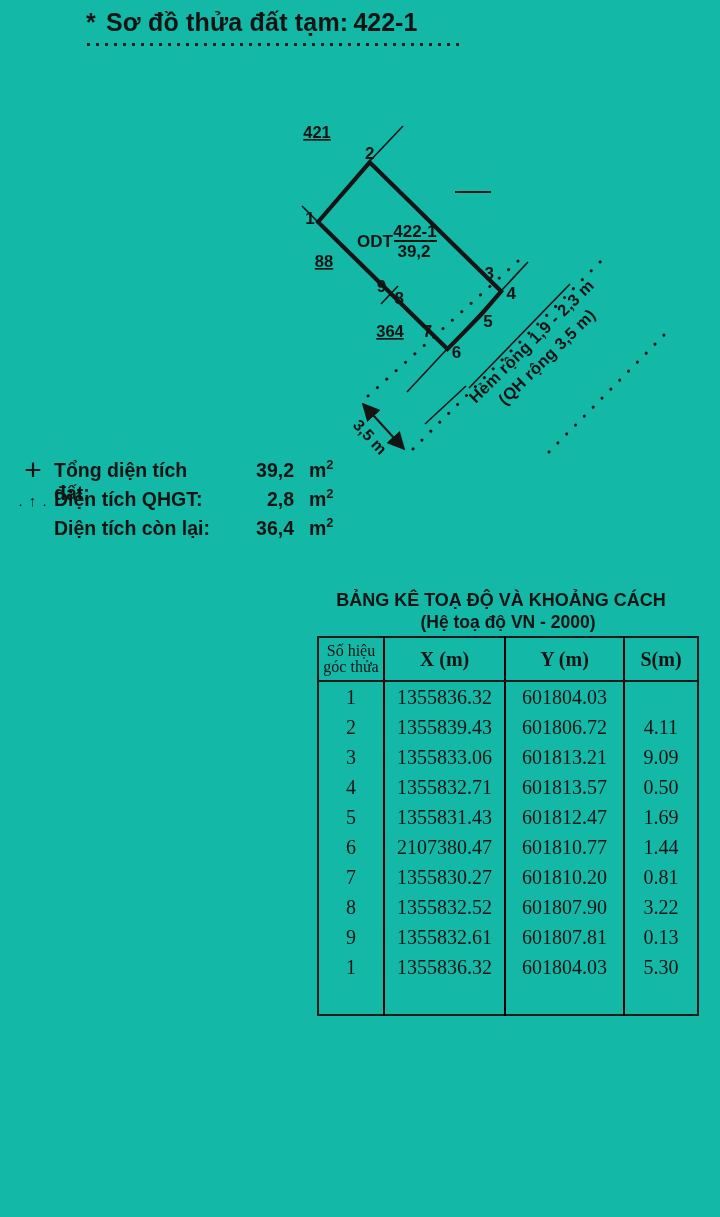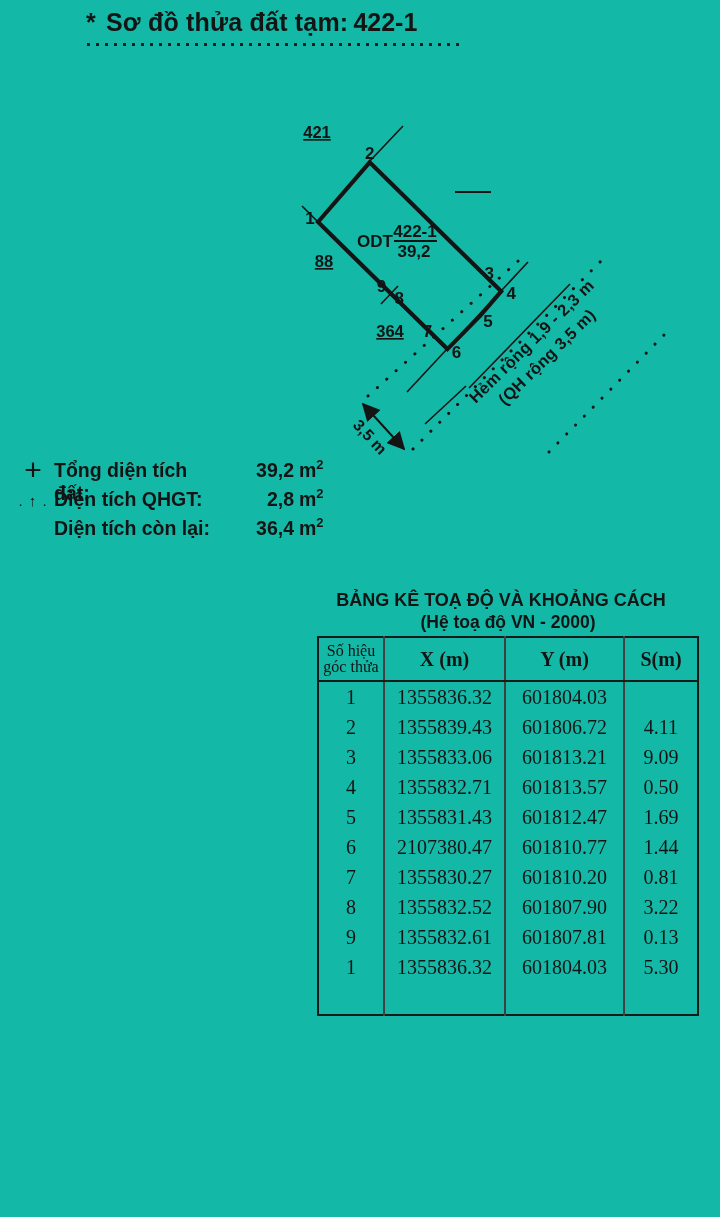--- a/index.html
+++ b/index.html
@@ -29,32 +29,32 @@
   .dlabel{font:bold 16px "Liberation Sans",sans-serif;fill:#141414}
 
   
   .areas{position:absolute;left:12px;top:457px}
   .area-row{display:flex;align-items:baseline;height:29px;font-size:19.5px;font-weight:600}
   .area-sym{width:42px;text-align:center;font-weight:400;align-self:center}
   .sym-plus{font-size:30px;font-weight:200;line-height:.8;transform:translateY(-2px)}
   .sym-arrow{font-size:15px;letter-spacing:1px}
   .area-label{width:168px}
   .area-value{width:72px;text-align:right}
-  .area-unit{margin-left:5px}
+  .area-unit{margin-left:15px}
   .area-unit sup{font-size:13px;font-weight:700}
 
   
   .tbl-wrap{position:absolute;left:317px;top:590px;width:382px;text-align:center}
   .tbl-title{font-size:18px;font-weight:700;white-space:nowrap;margin-left:-14px}
   .tbl-subtitle{font-size:17.5px;font-weight:700;margin-top:1px}
   table{border-collapse:collapse;margin-top:3px;width:382px;table-layout:fixed;
         font-family:"Liberation Serif",serif;color:#141414}
   table{border:2.5px solid #1a1a1a}
   th,td{padding:3px;vertical-align:middle}
-  th:not(:first-child),td:not(:first-child){border-left:2px solid #404040}
+  th:not(:first-child),td:not(:first-child){border-left:2px solid #000000}
   thead th{border-bottom:2.5px solid #1a1a1a;height:36px;font-size:20px;font-weight:700}
   thead th.c1{font-size:16px;font-weight:400;line-height:16px}
   col.c1{width:66px}col.c2{width:121px}col.c3{width:119px}col.c4{width:74px}
   tbody td{font-size:20px;height:24px;line-height:24px}
   tbody tr.spacer td{height:26px}
 </style>
 </head>
 <body>
 
 <div class="page">

